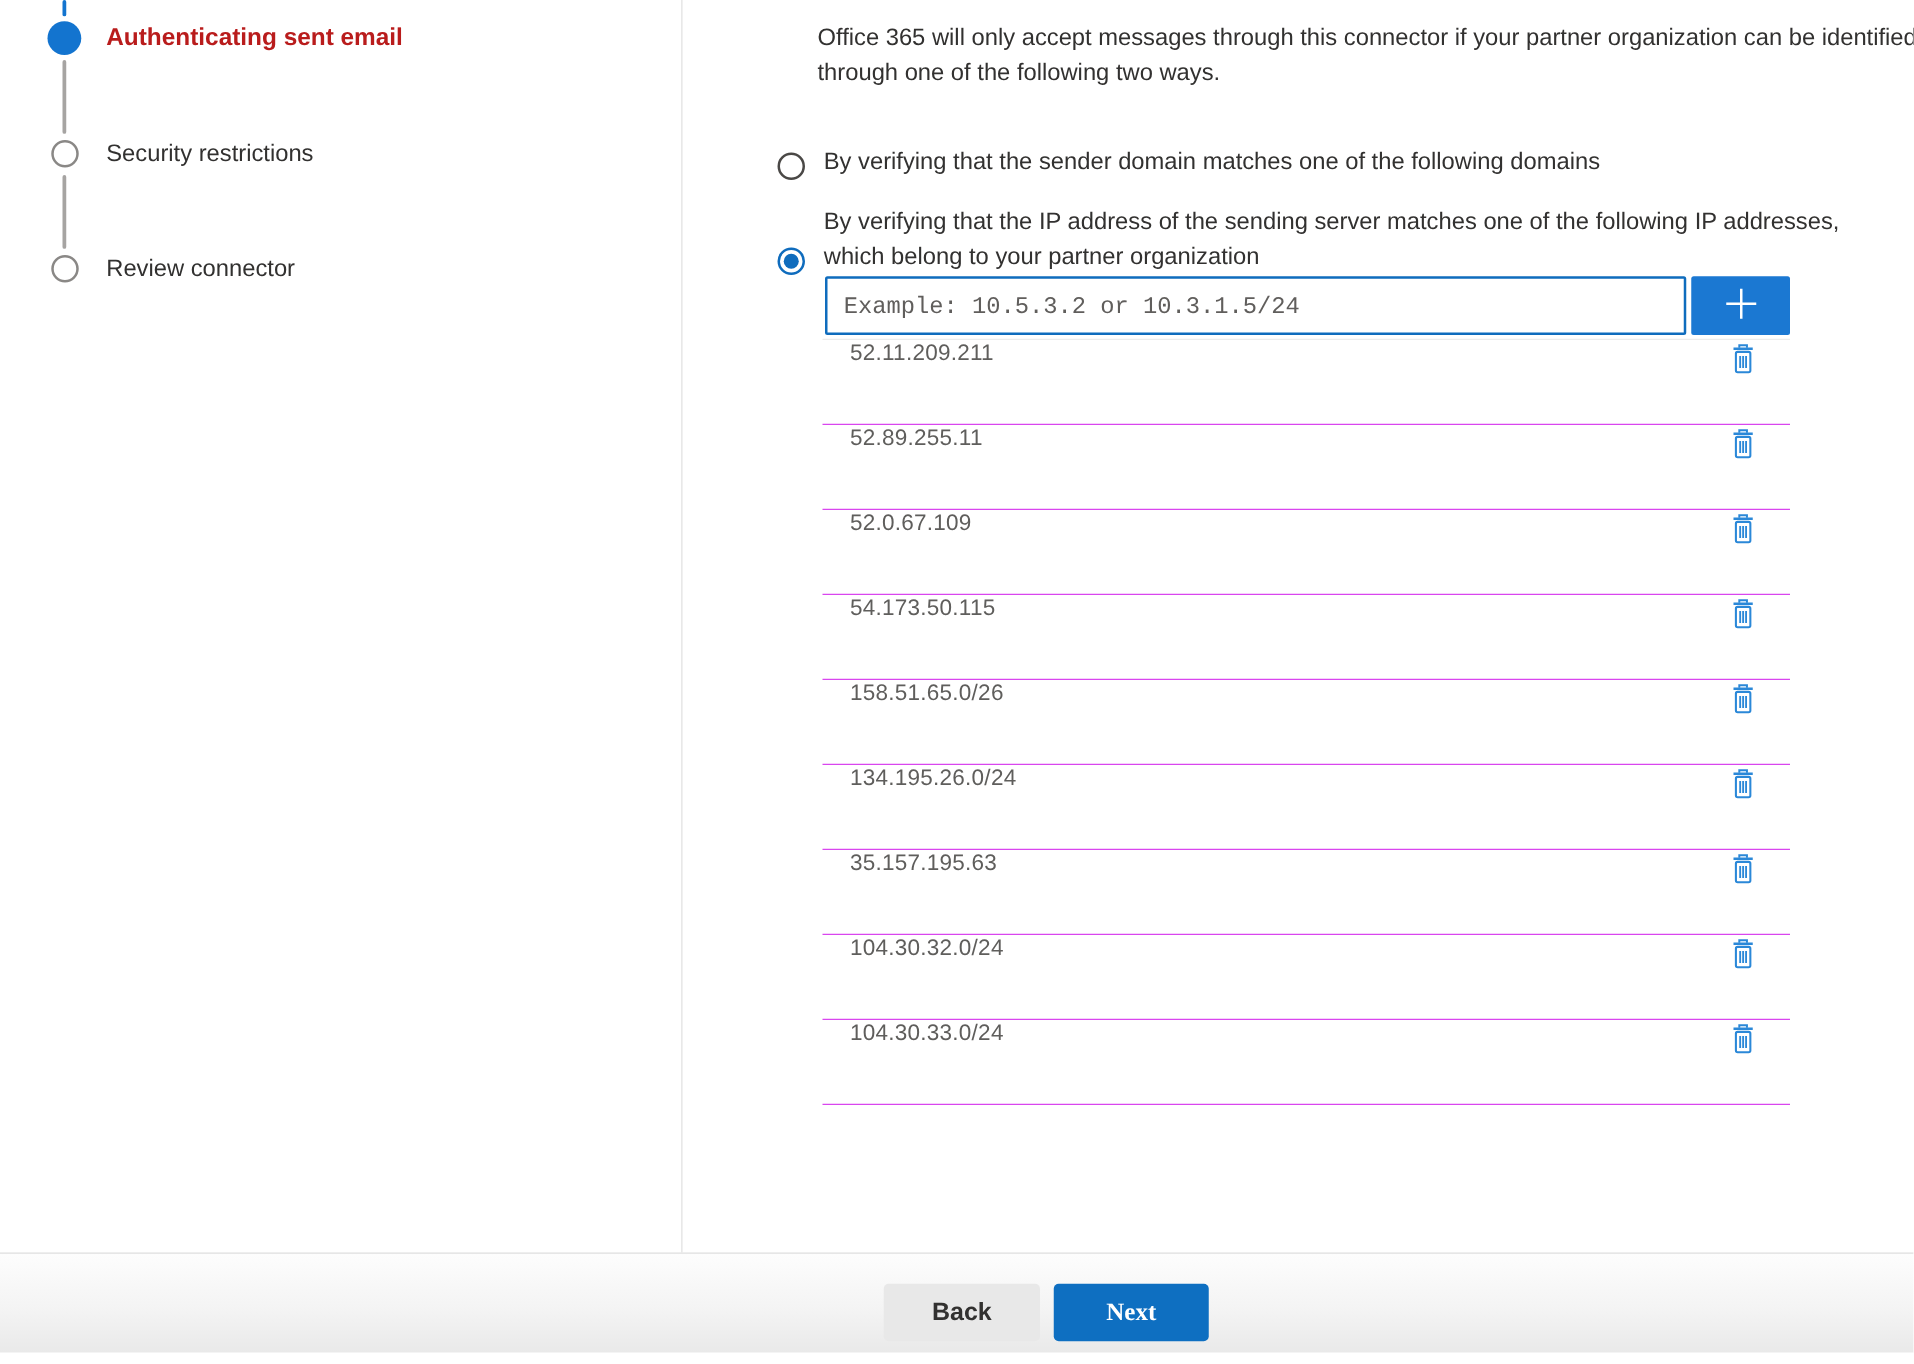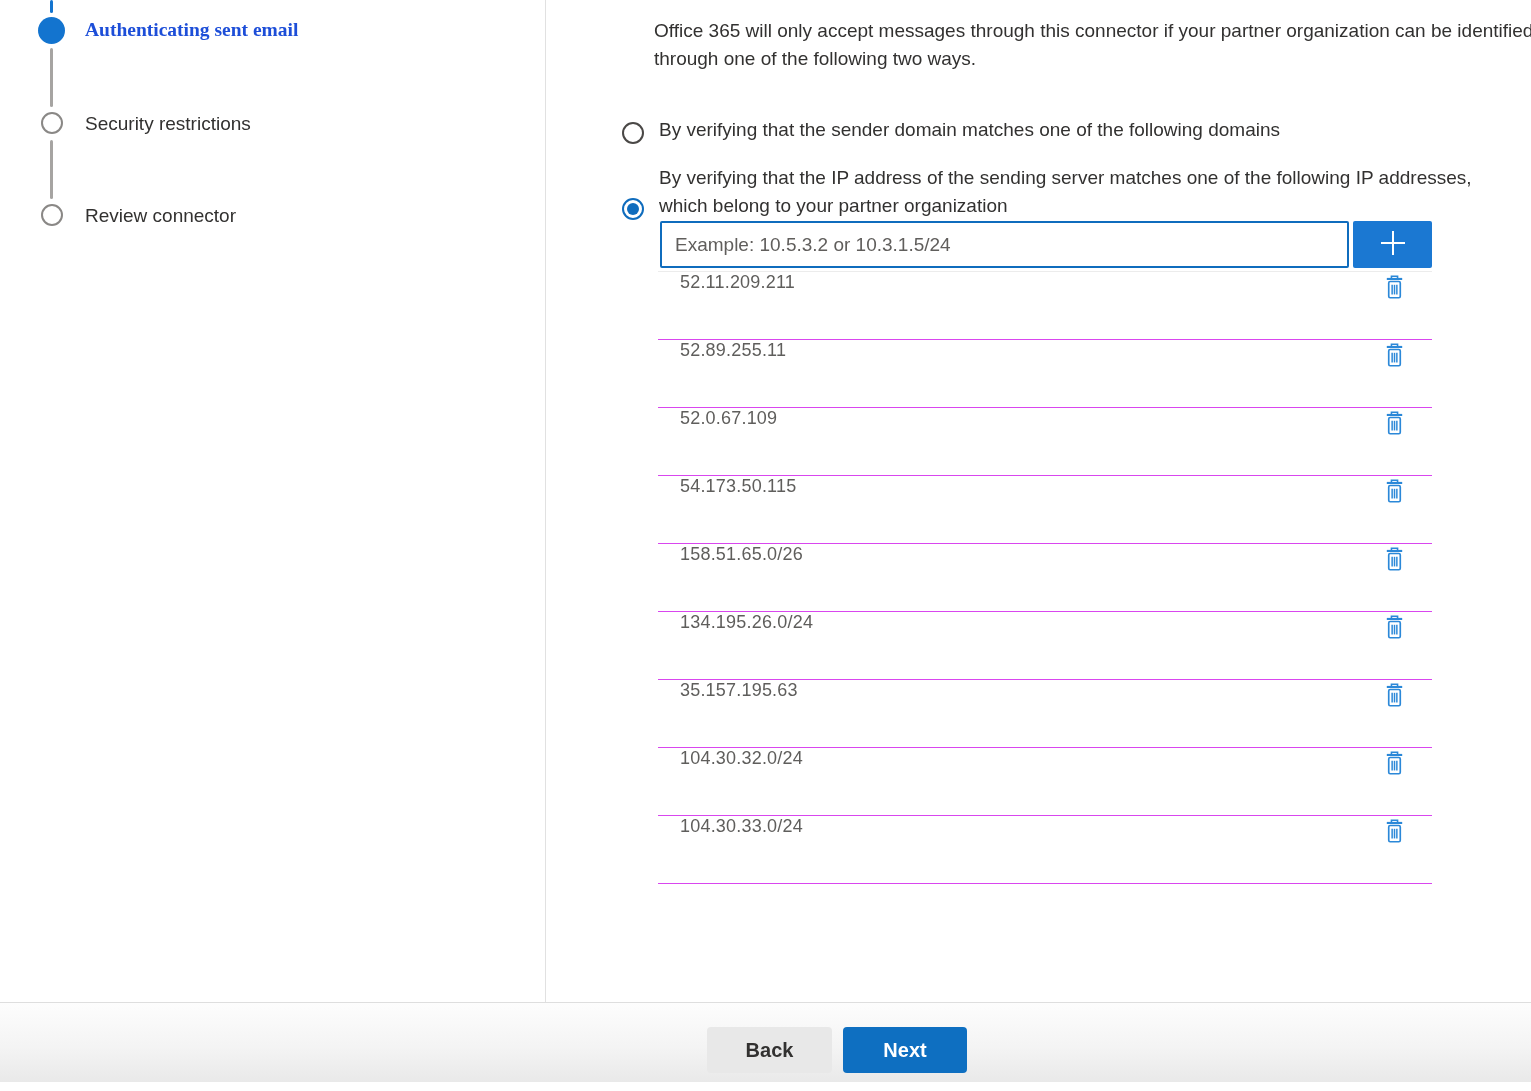--- a/index.html
+++ b/index.html
@@ -51,21 +51,21 @@
   }
   .ring-2 { top: 112px; }
   .ring-3 { top: 204px; }
   .step-label {
     position: absolute;
     left: 85px;
     font-size: 19px;
     color: #323130;
     white-space: nowrap;
   }
-  .step-label.active { font-weight: 700; color: #1d4ed8; font-size: 19.5px; font-family: Liberation Serif, serif; }
+  .step-label.active { font-weight: 700; color: #b91c1c; font-size: 19.5px; }
   .label-1 { top: 19px; }
   .label-2 { top: 113px; }
   .label-3 { top: 205px; }
 
   
   .intro {
     position: absolute;
     left: 654px; top: 17px;
     width: 912px;
     font-size: 19px;
@@ -112,21 +112,21 @@
     left: 660px; top: 221px;
     display: flex;
     align-items: stretch;
   }
   .ip-input {
     width: 689px;
     height: 47px;
     border: 2px solid #0f6cbd;
     border-radius: 2px;
     padding: 0 13px;
-    font-family: Liberation Sans, sans-serif;
+    font-family: Liberation Mono, monospace;
     font-size: 19px;
     color: #000000;
     outline: none;
   }
   .ip-input::placeholder { color: #605e5c; }
   .add-btn {
     margin-left: 4px;
     width: 79px;
     height: 47px;
     background: #1b78d2;
@@ -189,21 +189,21 @@
     color: #323130;
     cursor: pointer;
   }
   .next-btn {
     position: absolute;
     left: 843px; top: 24px;
     width: 124px; height: 46px;
     background: #0e6fc1;
     border: none;
     border-radius: 4px;
-    font-family: Liberation Sans, sans-serif;
+    font-family: Liberation Serif, serif;
     font-size: 20px;
     font-weight: 600;
     color: #ffffff;
     cursor: pointer;
   }
 </style>
 </head>
 <body>
 
 <div class="screen">

